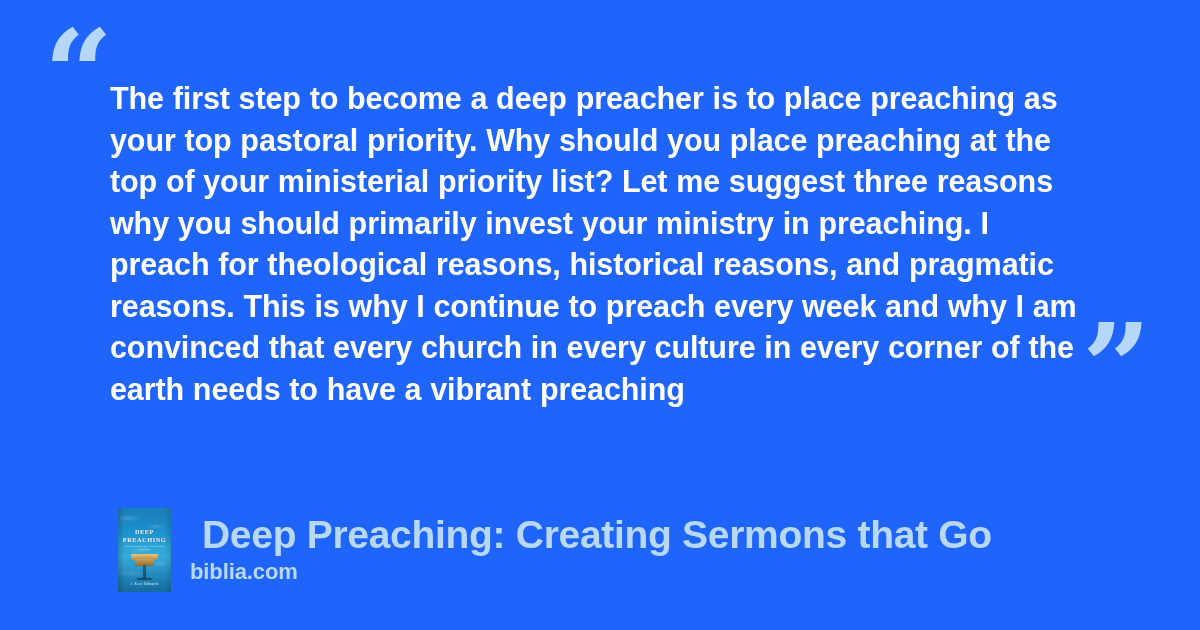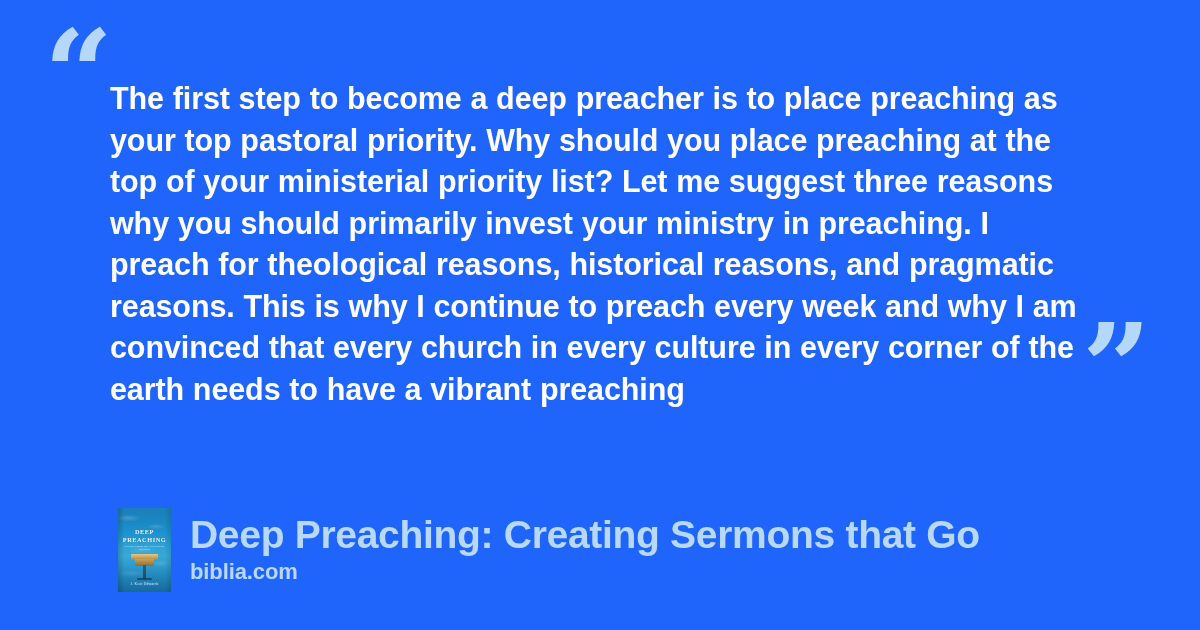--- a/index.html
+++ b/index.html
@@ -198,20 +198,21 @@
 
   .footer-title {
     color: #b7d9f7;
     font-family: "Liberation Sans", sans-serif;
     font-weight: 700;
     font-size: 39px;
     line-height: 45px;
     letter-spacing: -0.3px;
     white-space: nowrap;
     overflow: hidden;
+    margin-left: 12px;
   }
 
   .footer-site {
     color: #b7d9f7;
     font-family: Liberation Sans, sans-serif;
     font-weight: 700;
     font-size: 22px;
     line-height: 28px;
     letter-spacing: -0.1px;
     margin-top: 1px;

